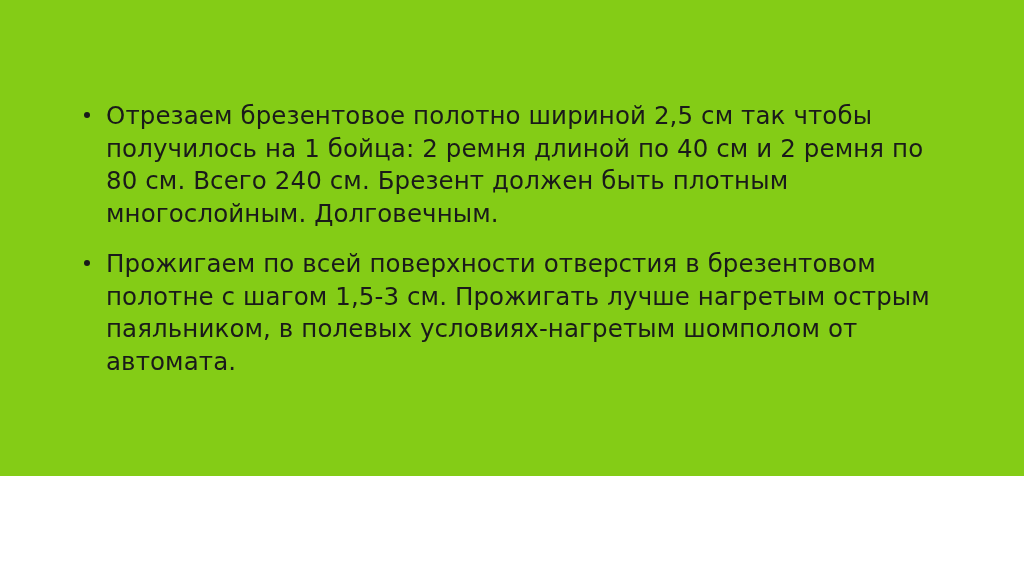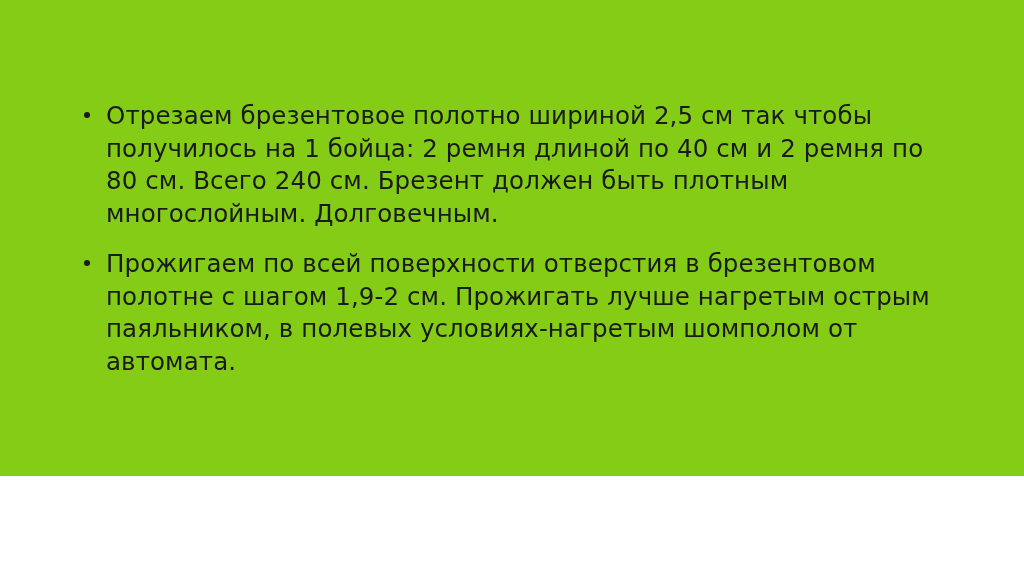--- a/index.html
+++ b/index.html
@@ -63,17 +63,17 @@
 
 <div class="slide">
   <div class="content-block">
     <ul class="bullet-list">
       <li>
         <span class="bullet-dot"></span>
         <span class="bullet-text">Отрезаем брезентовое полотно шириной 2,5 см так чтобы получилось на 1 бойца: 2 ремня длиной по 40 см и 2 ремня по 80 см. Всего 240 см. Брезент должен быть плотным многослойным. Долговечным.</span>
       </li>
       <li>
         <span class="bullet-dot"></span>
-        <span class="bullet-text">Прожигаем по всей поверхности отверстия в брезентовом полотне с шагом 1,9-2 см. Прожигать лучше нагретым острым паяльником, в полевых условиях-нагретым шомполом от автомата.</span>
+        <span class="bullet-text">Прожигаем по всей поверхности отверстия в брезентовом полотне с шагом 1,5-3 см. Прожигать лучше нагретым острым паяльником, в полевых условиях-нагретым шомполом от автомата.</span>
       </li>
     </ul>
   </div>
 </div>
 
 </body></html>

